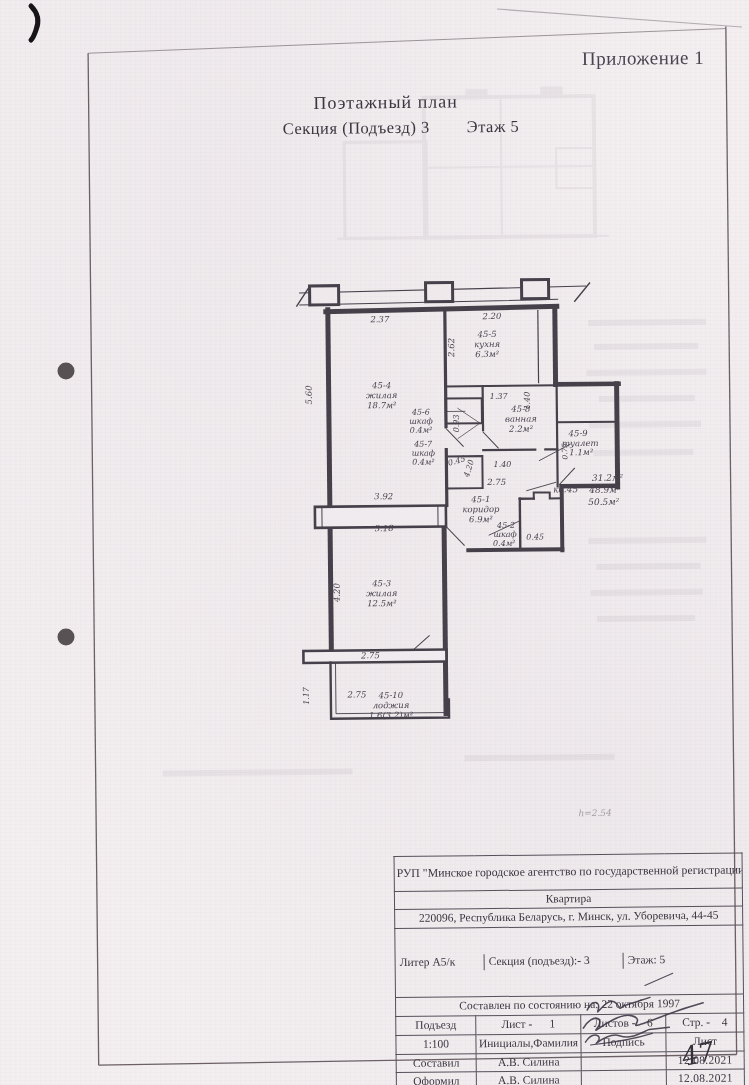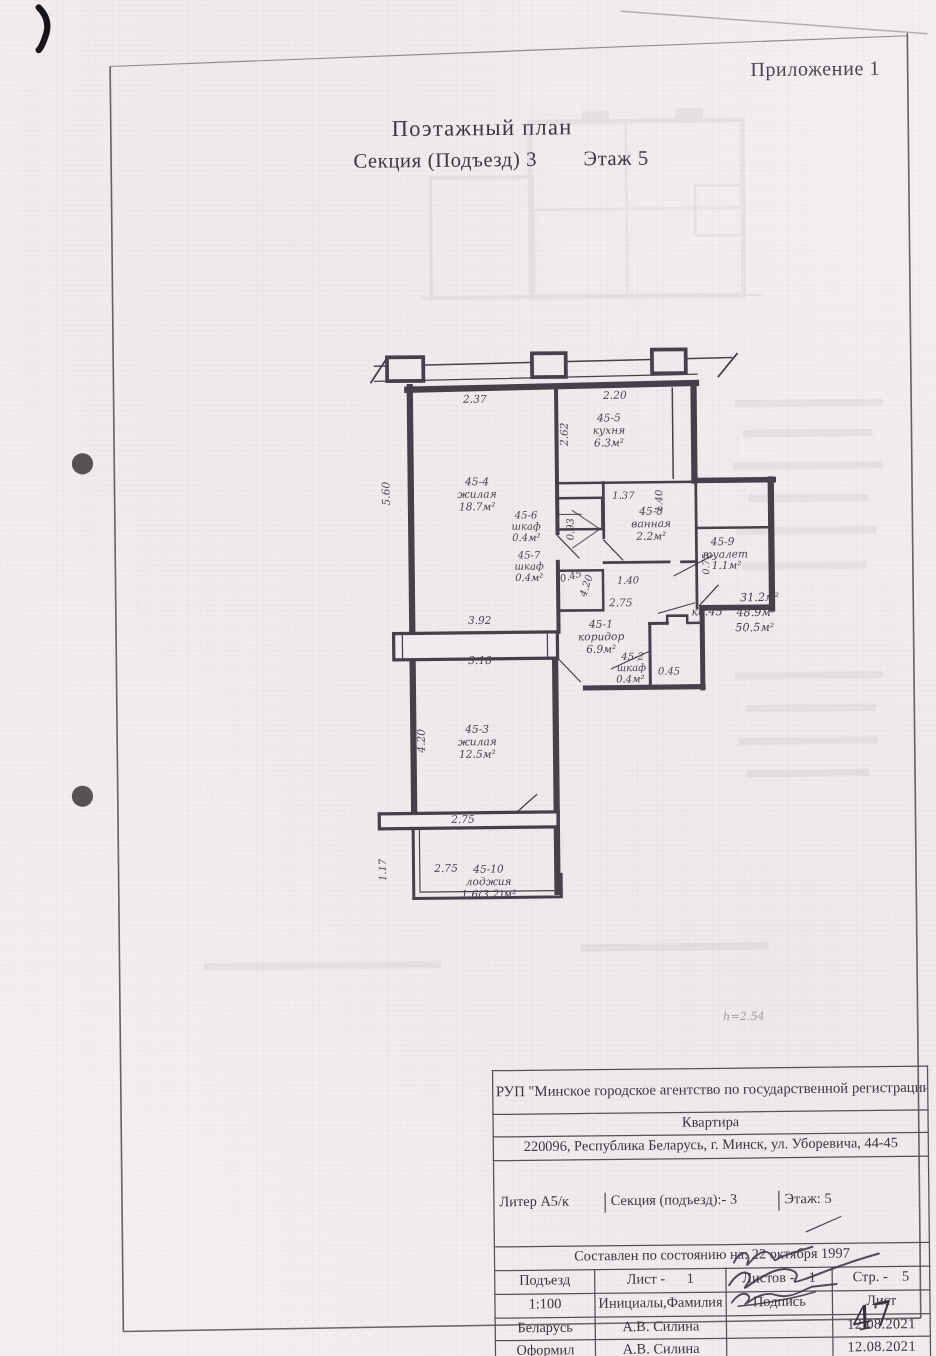--- a/index.html
+++ b/index.html
@@ -7,21 +7,21 @@
     background:
       radial-gradient(ellipse at 30% 18%, rgba(145,122,134,0.05), transparent 60%),
       radial-gradient(ellipse at 82% 72%, rgba(145,122,134,0.06), transparent 55%),
       repeating-linear-gradient(0deg, rgba(128,106,118,0.028) 0 1px, transparent 1px 4px),
       repeating-linear-gradient(90deg, rgba(128,106,118,0.022) 0 1px, transparent 1px 5px),
       #f3eff1;
     font-family:"Liberation Serif", serif; color:#3e3942;}
   .sheet{position:absolute;left:0;top:0;width:749px;height:1085px;
     transform:rotate(-0.6deg);transform-origin:400px 520px;}
   svg.layer{position:absolute;left:0;top:0;pointer-events:none;}
-  .annex{position:absolute;top:50px;right:40px;font-size:16px;color:#4a4450;letter-spacing:0.5px;margin-left:26px;}
+  .annex{position:absolute;top:50px;right:40px;font-size:19px;color:#4a4450;letter-spacing:0.5px;margin-left:26px;}
   .title1{position:absolute;left:250px;top:92px;width:280px;text-align:center;
     font-size:18px;color:#3b3640;letter-spacing:1px;}
   .title2{position:absolute;left:225px;top:118px;width:360px;text-align:center;
     font-size:16.5px;color:#3b3640;white-space:pre;letter-spacing:0.5px;}
   .handnum{position:absolute;left:676px;top:1042px;font-size:26px;font-style:italic;
     color:#35313b;transform:rotate(-12deg);font-family:"DejaVu Serif",serif;}
   table.titleblock{position:absolute;left:390px;top:856px;width:348px;
     border-collapse:collapse;table-layout:fixed;font-size:11.5px;color:#3b3640;}
   table.titleblock td{border:1px solid #55505a;padding:0 2px;text-align:center;
     vertical-align:middle;overflow:hidden;white-space:pre;line-height:1.15;}
@@ -227,31 +227,31 @@
           <span>Этаж: 5</span>
         </div>
       </td>
           </tr>
       <tr>
             <td colspan="4" class="h18 left">Составлен по состоянию на: 22 октября 1997</td>
           </tr>
       <tr>
         <td class="h18">Подъезд</td>
         <td class="h18">Лист -      1</td>
-        <td class="h18">Листов -    1</td>
-        <td class="h18">Стр. -    5</td>
+        <td class="h18">Листов -    6</td>
+        <td class="h18">Стр. -    4</td>
       </tr>
       <tr>
         <td class="h18">1:100</td>
         <td class="h18">Инициалы,Фамилия</td>
         <td class="h18">Подпись</td>
         <td class="h18">Лист</td>
       </tr>
       <tr>
-        <td class="h17">Беларусь</td>
+        <td class="h17">Составил</td>
         <td class="h17">А.В. Силина</td>
         <td class="h17"></td>
         <td class="h17 datecell">12.08.2021</td>
       </tr>
       <tr>
         <td class="h17">Оформил</td>
         <td class="h17">А.В. Силина</td>
         <td class="h17"></td>
         <td class="h17 datecell">12.08.2021</td>
       </tr>

